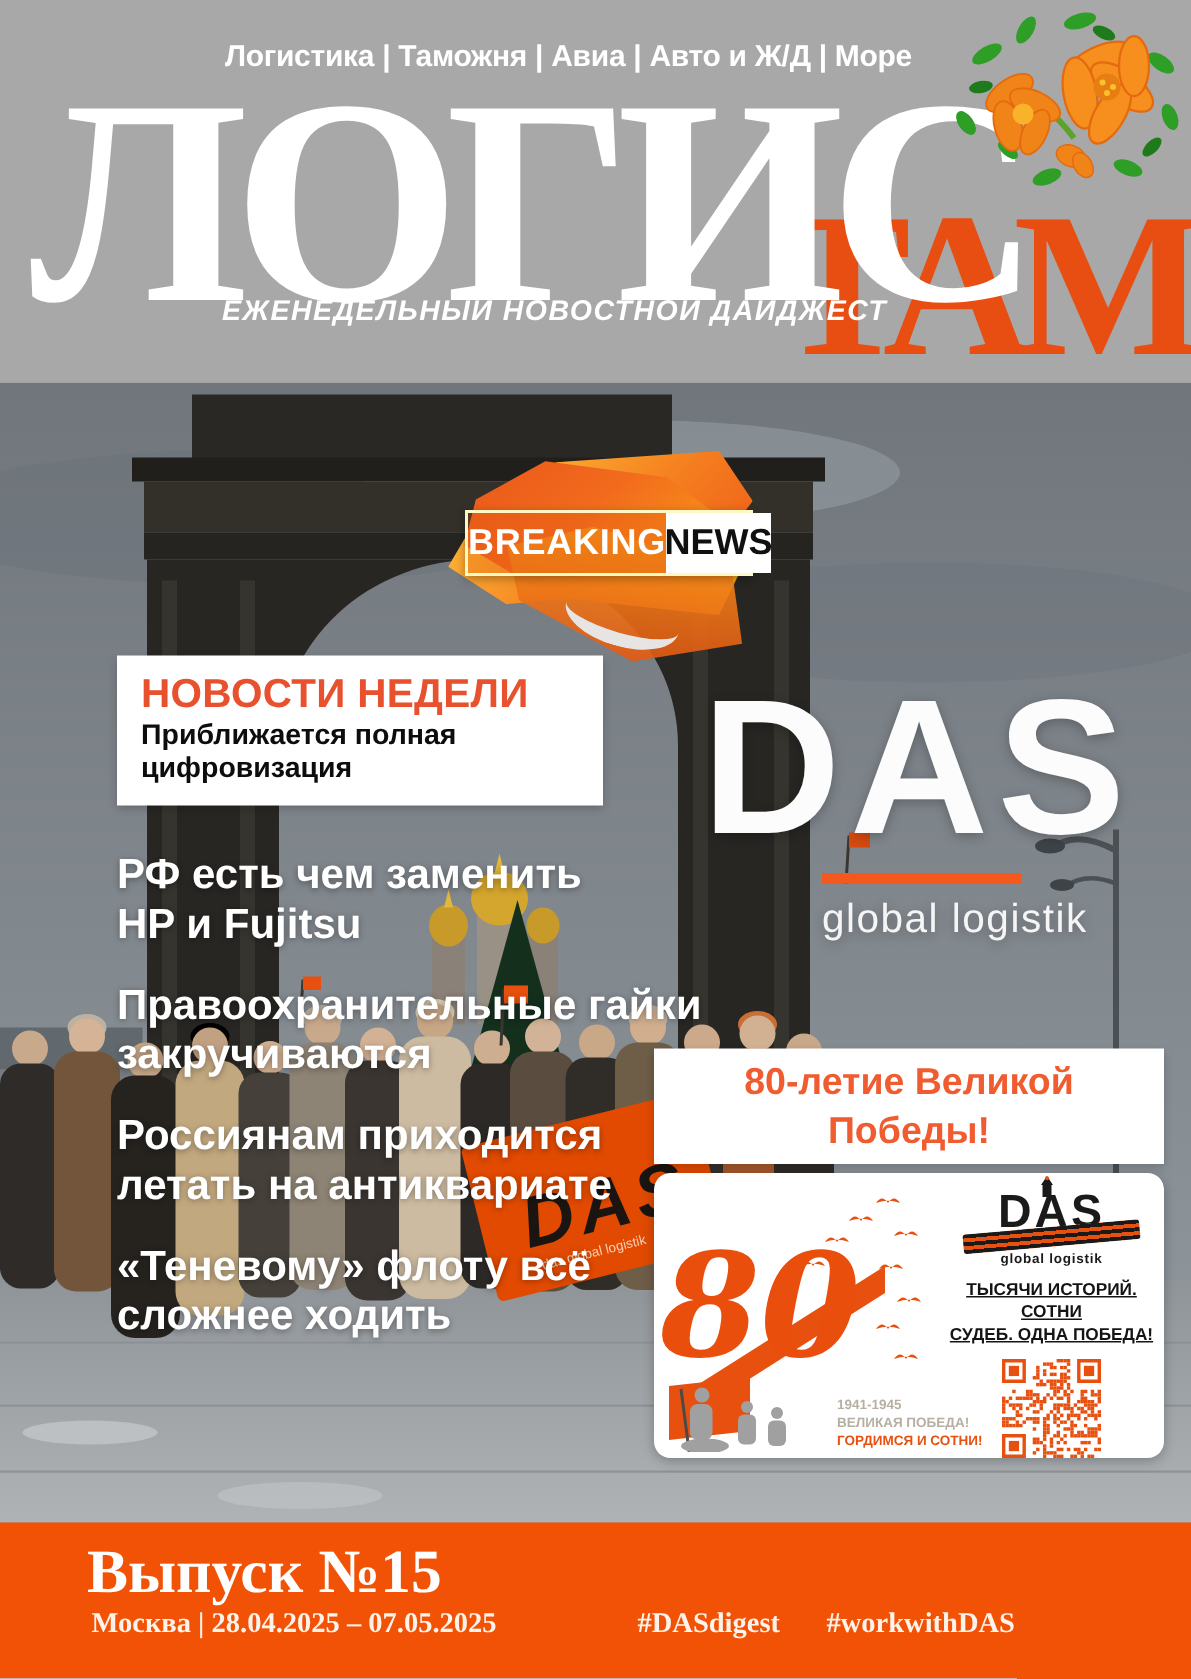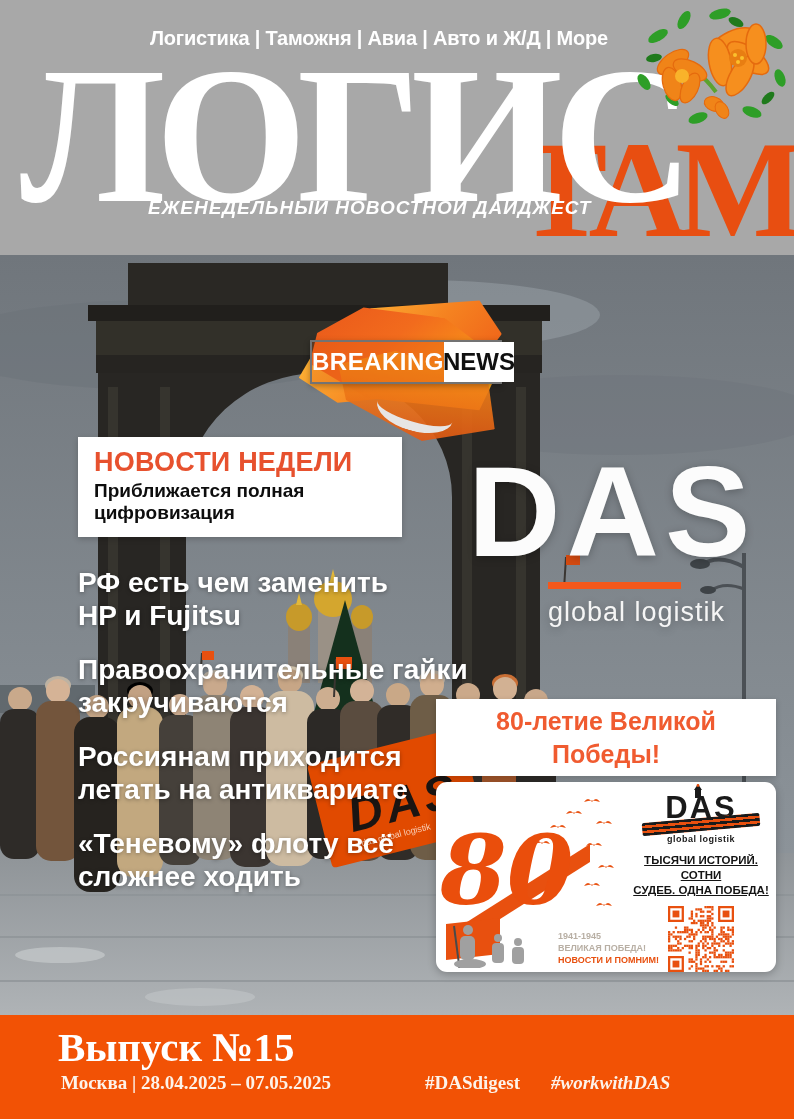--- a/index.html
+++ b/index.html
@@ -28,21 +28,21 @@
   .star1{left:6px;top:8px;width:205px;height:96px;background:linear-gradient(135deg,#FFC23C,#F58220 55%,#EE5A17);
         transform:rotate(-9deg) skewX(-12deg);
         clip-path:polygon(0% 60%,10% 25%,34% 0%,88% 10%,100% 48%,80% 100%,20% 92%);}
   .star2{left:16px;top:16px;width:196px;height:92px;background:linear-gradient(315deg,#FDB714,#F26B1D 60%,#E8551A);
         transform:rotate(10deg) skewX(10deg);
         clip-path:polygon(4% 40%,28% 4%,70% 0%,100% 36%,88% 92%,30% 100%,0% 74%);}
   .star3{left:40px;top:60px;width:170px;height:80px;background:linear-gradient(160deg,#F9A01B,#E04E12);
         transform:rotate(22deg) skewX(-18deg);opacity:.9;
         clip-path:polygon(0% 50%,22% 8%,78% 0%,100% 52%,70% 100%,18% 88%);}
   .bn-band{position:absolute;left:18px;top:44px;width:192px;height:44px;display:flex;
-        border:2px solid #737373;box-sizing:border-box;z-index:3;box-shadow:0 2px 6px rgba(0,0,0,.3);}
+        border:2px solid #fef9c3;box-sizing:border-box;z-index:3;box-shadow:0 2px 6px rgba(0,0,0,.3);}
   .bn-left{flex:1;display:flex;align-items:center;justify-content:center;background:rgba(222,82,10,.25);
         color:#fff;font-weight:800;font-size:24px;letter-spacing:0.5px;}
   .bn-right{width:70px;display:flex;align-items:center;justify-content:center;background:#fff;
         color:#101010;font-weight:800;font-size:24px;}
   .bn-swoosh{position:absolute;left:84px;top:96px;width:78px;height:30px;border-bottom:9px solid #E8ECEF;
         border-radius:50%;transform:rotate(16deg);opacity:.95;z-index:2;}
 
   
   .week-box{left:78px;top:437px;width:324px;box-sizing:border-box;background:#fff;padding:10px 14px 13px 16px;
         z-index:9;box-shadow:0 2px 6px rgba(0,0,0,.2);}
@@ -82,21 +82,21 @@
 
   
   .footer{left:0;top:1015px;width:794px;height:104px;background:#F25205;z-index:10;}
   .issue{position:absolute;left:58px;top:8px;color:#fff;font-family:"Liberation Serif",serif;
         font-weight:700;font-size:41px;}
   .place-dates{position:absolute;left:61px;top:57px;color:#FDF3EA;font-family:"Liberation Serif",serif;
         font-weight:700;font-size:19px;}
   .hashtag1{position:absolute;left:425px;top:57px;color:#FDF3EA;font-family:"Liberation Serif",serif;
         font-weight:700;font-size:19px;}
   .hashtag2{position:absolute;left:551px;top:57px;color:#FDF3EA;font-family:"Liberation Serif",serif;
-        font-weight:700;font-size:19px;font-style:italic;}
+        font-weight:700;font-size:19px;}
 </style>
 </head>
 <body>
 
 <div class="page">
 
   <div class="abs categories">Логистика | Таможня |  Авиа | Авто и Ж/Д | Море</div>
 
   <svg class="abs flowers" viewBox="0 0 166 132">
     <g stroke="none">
@@ -363,21 +363,21 @@
         <circle cx="60" cy="152" r="4"></circle>
           <rect x="54" y="157" width="12" height="20" rx="4"></rect>
         <circle cx="80" cy="156" r="4"></circle>
           <rect x="74" y="161" width="12" height="17" rx="4"></rect>
         <ellipse cx="32" cy="178" rx="16" ry="5"></ellipse>
       </g>
     </svg>
     <div class="v-caption">
       <div class="v-years">1941-1945</div>
       <div class="v-cap1">ВЕЛИКАЯ ПОБЕДА!</div>
-      <div class="v-cap2">НОВОСТИ И ПОМНИМ!</div>
+      <div class="v-cap2">ГОРДИМСЯ И СОТНИ!</div>
     </div>
     <div class="v-right">
       <div class="v-das">
         <span>DAS</span>
         <svg class="v-tower" viewBox="0 0 12 14">
           <polygon points="6,0 2,6 10,6" fill="#1A1A1A"></polygon>
             <rect x="3" y="6" width="6" height="8" fill="#1A1A1A"></rect>
           <circle cx="6" cy="1.5" r="1.4" fill="#E8500F"></circle>
         </svg>
       </div>

